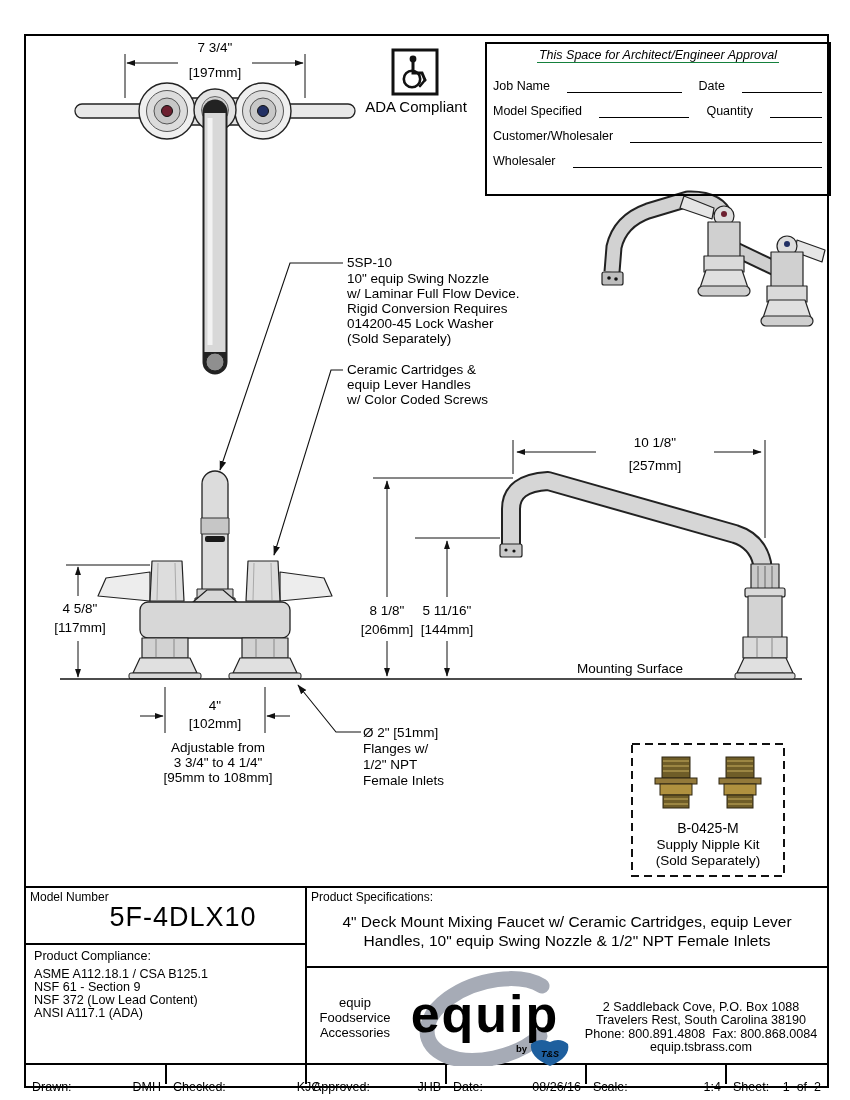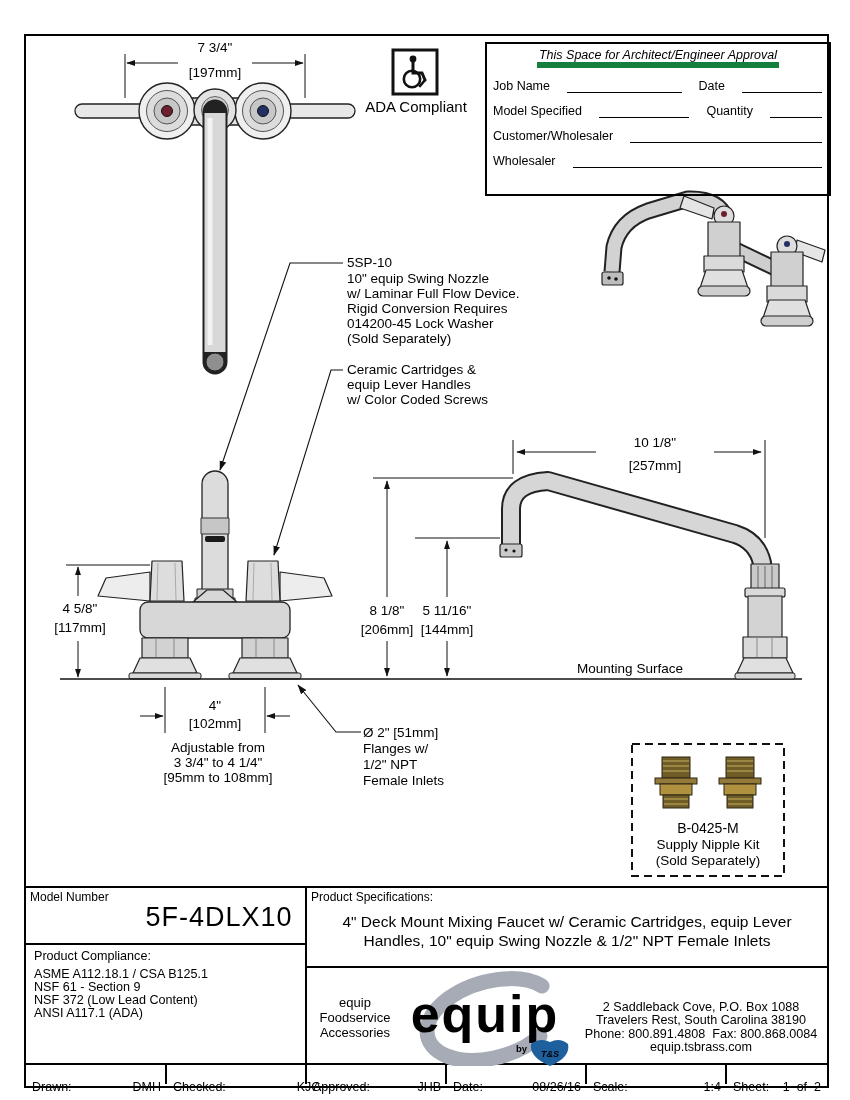--- a/index.html
+++ b/index.html
@@ -3,28 +3,28 @@
 <meta charset="utf-8">
 <style>
   html,body{margin:0;padding:0;background:#fff;}
   body{width:850px;height:1100px;position:relative;font-family:"Liberation Sans",sans-serif;color:#000;overflow:hidden;}
   .abs{position:absolute;}
   .frame{left:24px;top:34px;width:801px;height:1050px;border:2px solid #000;}
   .line{background:#000;}
   
   .approval{left:485px;top:42px;width:342px;height:150px;border:2px solid #000;font-size:12.5px;}
   .approval .ttl{text-align:center;font-style:italic;padding-top:4px;height:20px;}
-  .approval .ttl span{border-bottom:6px solid #15803d;padding:0 2px;}
+  .approval .ttl span{border-bottom:1px solid #15803d;padding:0 2px;}
   .approval .row{display:flex;align-items:flex-end;height:25px;padding:0 6px;gap:16px;}
   .fill{flex:1;border-bottom:1.2px solid #000;height:15px;margin:0 1px;}
   .fill.sm{flex:0 0 52px;}
   .fill.md{flex:0 0 80px;}
   
   .tb-label{font-size:12px;}
-  .model{left:26px;top:902px;width:314px;text-align:center;font-size:27px;letter-spacing:1px;margin-left:36px;}
+  .model{left:26px;top:902px;width:314px;text-align:center;font-size:27px;letter-spacing:1px;}
   .comp{left:34px;top:968px;font-size:12.6px;line-height:13px;}
   .spec{left:309px;top:912px;width:516px;text-align:center;font-size:15.5px;line-height:19px;}
   .tagline{left:313px;top:995px;width:84px;text-align:center;font-size:13px;line-height:15px;}
   .address{left:576px;top:1001px;width:250px;text-align:center;font-size:12.6px;line-height:13.4px;}
   .footer-cell{top:1065px;height:19px;display:flex;font-size:12.5px;padding:15px 4px 0 6px;box-sizing:border-box;}
   .footer-cell .lab{white-space:pre;}
   .footer-cell .val{flex:1;text-align:right;white-space:pre;}
   svg text{font-family:"Liberation Sans",sans-serif;fill:#000;}
 </style>
 </head>

